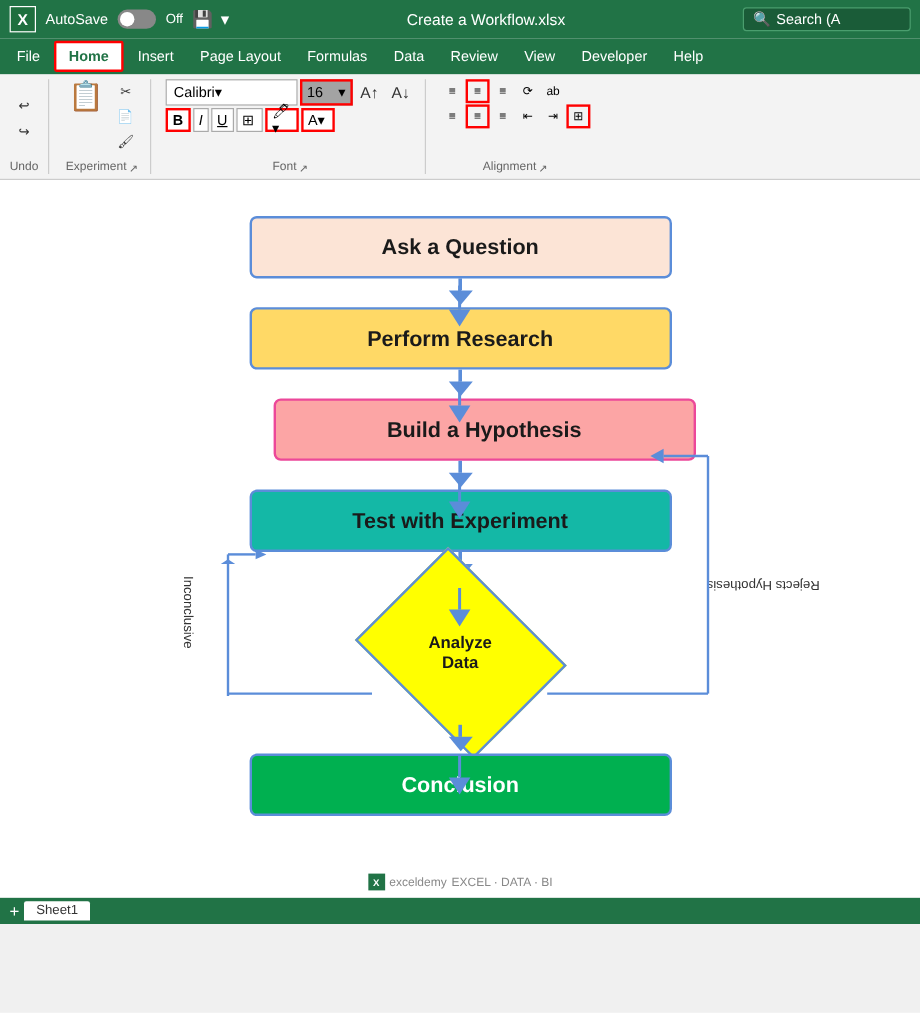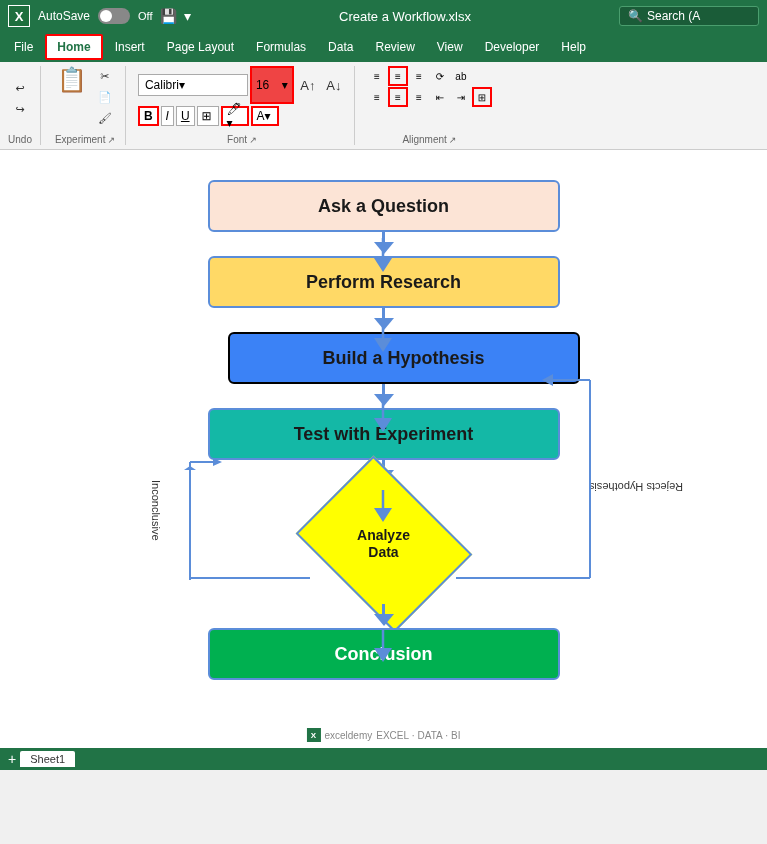--- a/index.html
+++ b/index.html
@@ -91,22 +91,22 @@
     }
 
     .undo-group { display: flex; flex-direction: column; gap: 1px; }
 
     
     .font-selector {
       border: 1px solid #aaa; background: white; padding: 2px 6px; font-size: 12px;
       width: 110px; height: 22px; display: flex; align-items: center; 
     }
     .font-size-selector {
-      border: 1px solid #aaa; background: #ef4444; padding: 2px 4px; font-size: 12px;
-      width: 44px; height: 38px; display: flex; align-items: center; justify-content: space-between;
+      border: 1px solid #aaa; background: #a3a3a3; padding: 2px 4px; font-size: 12px;
+      width: 44px; height: 22px; display: flex; align-items: center; justify-content: space-between;
     }
     .font-row { display: flex; gap: 2px; align-items: center; }
     .font-btn {
       border: 1px solid #aaa; background: white; padding: 1px 4px; font-size: 12px;
       cursor: pointer; height: 20px; display: flex; align-items: center;
     }
     .font-btn-b { font-weight: bold; }
     .font-btn-i { font-style: italic; }
     .font-btn-u { text-decoration: underline; }
 
@@ -161,22 +161,22 @@
       background: #fce4d6;
       border: 2px solid #5b8dd9;
       color: #1a1a1a;
     }
     .box-perform {
       background: #ffd966;
       border: 2px solid #5b8dd9;
       color: #1a1a1a;
     }
     .box-hypothesis {
-      background: #3b82f6;
-      border: 2px solid #000000;
+      background: #fca5a5;
+      border: 2px solid #ec4899;
       color: #1a1a1a;
       margin-left: 40px;
     }
     .box-experiment {
       background: #14b8a6;
       border: 2px solid #5b8dd9;
       color: #1a1a1a;
     }
     .box-conclusion {
       background: #00b050;

